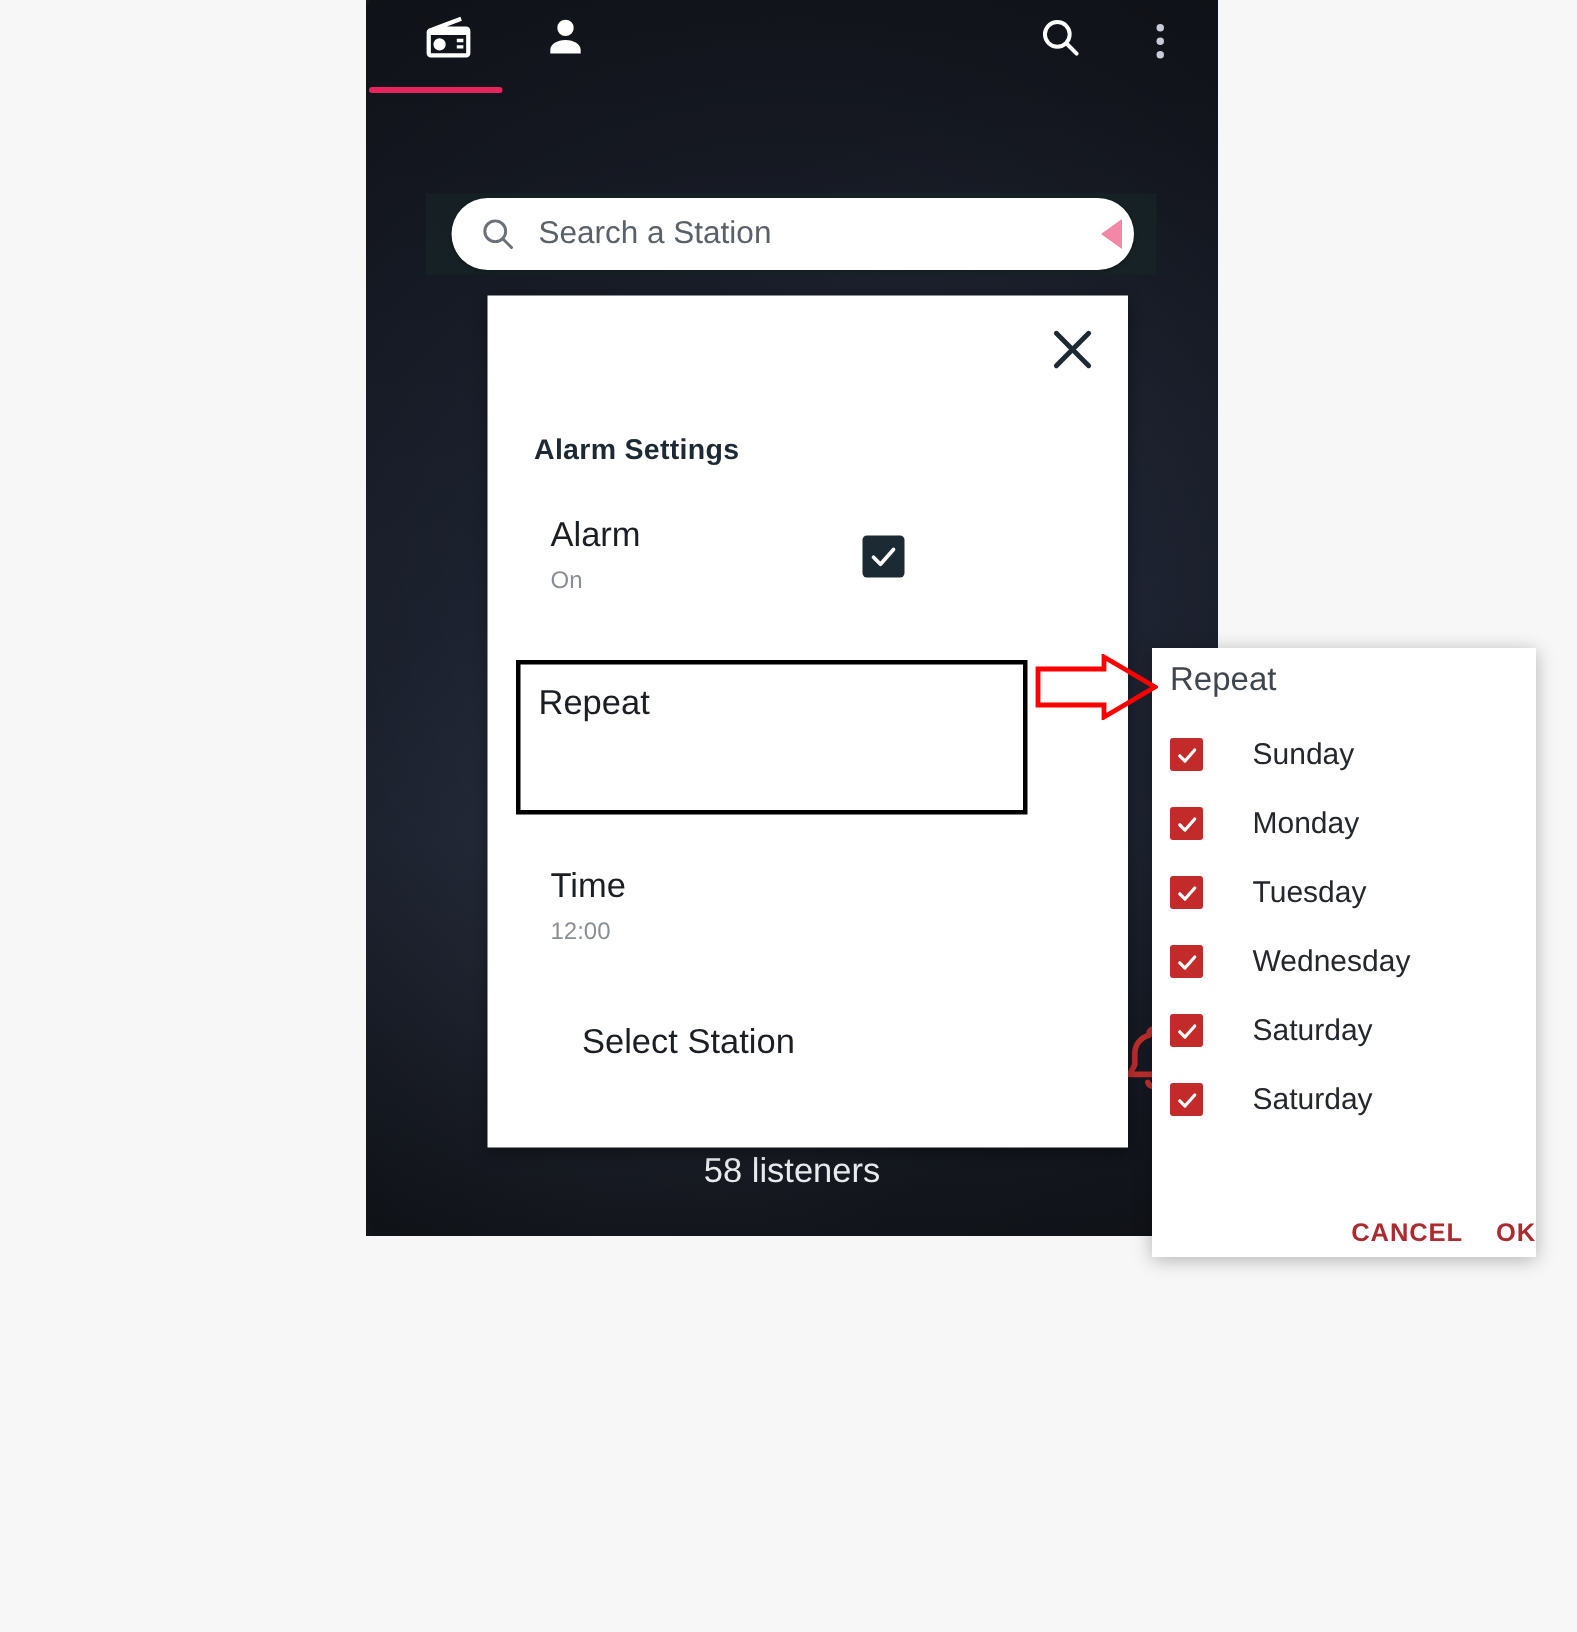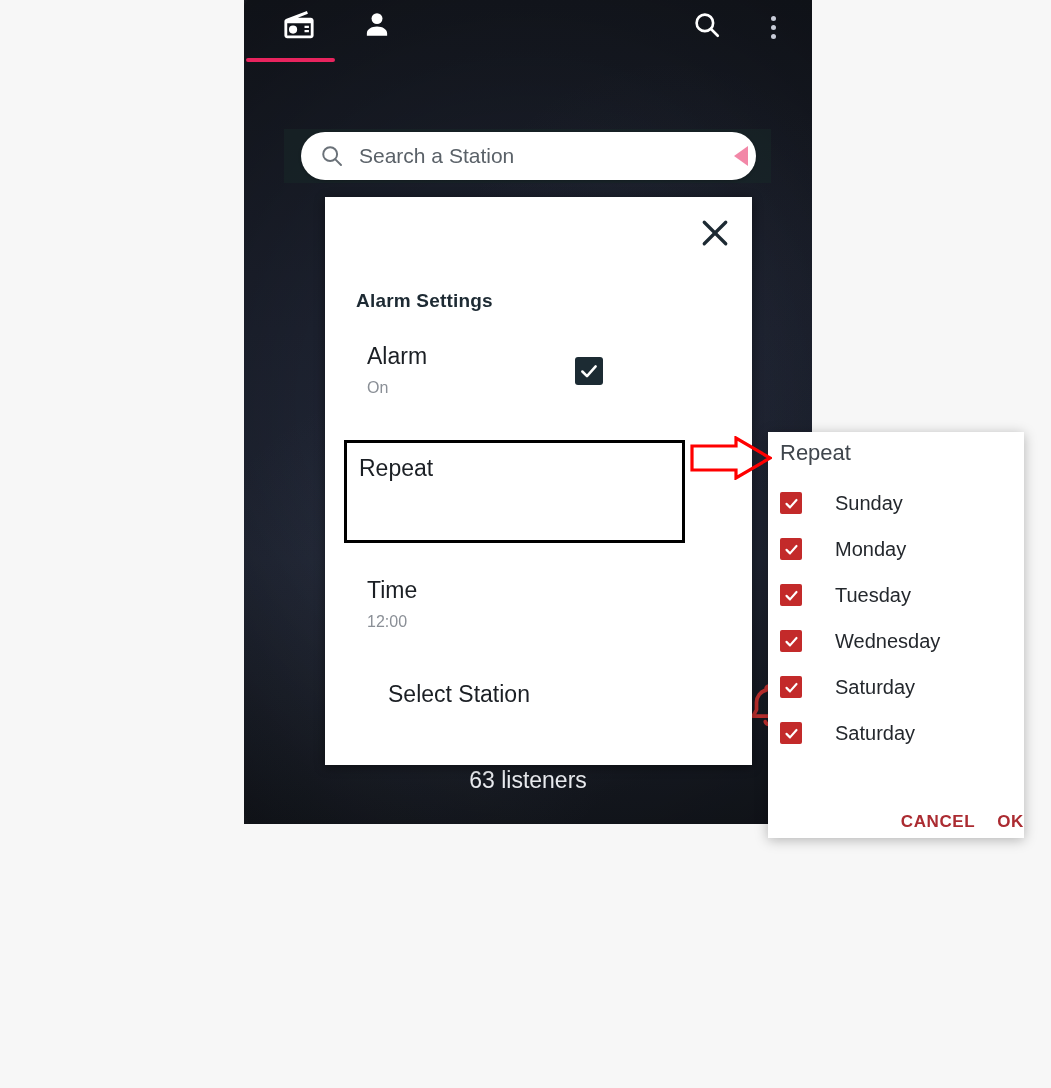--- a/index.html
+++ b/index.html
@@ -448,21 +448,21 @@
 
     <div class="p-btn p-bell">
       <span>
         <svg width="50" height="54" viewBox="0 0 24 24" fill="none" stroke="#c0302f" stroke-width="1.8" stroke-linejoin="round">
           <path d="M12 2.4a1.4 1.4 0 0 1 1.4 1.4v.6a6 6 0 0 1 4.6 5.8v3.6l1.6 3.1H4.4L6 13.8v-3.6a6 6 0 0 1 4.6-5.8v-.6A1.4 1.4 0 0 1 12 2.4z"></path>
           <path d="M10.2 19.5a1.9 1.9 0 0 0 3.6 0" stroke-linecap="round"></path>
         </svg>
       </span>
     </div>
 
-    <div class="listeners">63 listeners</div>
+    <div class="listeners">58 listeners</div>
   </div>
 </div>
 
 <div class="annot-arrow">
   <svg width="82" height="44" viewBox="0 0 82 44">
     <polygon points="2,10 46,10 46,2 80,22 46,42 46,34 2,34" fill="none" stroke="#ff0000" stroke-width="3.2" stroke-linejoin="miter"></polygon>
   </svg>
 </div>
 
 <div class="repeat-panel">

